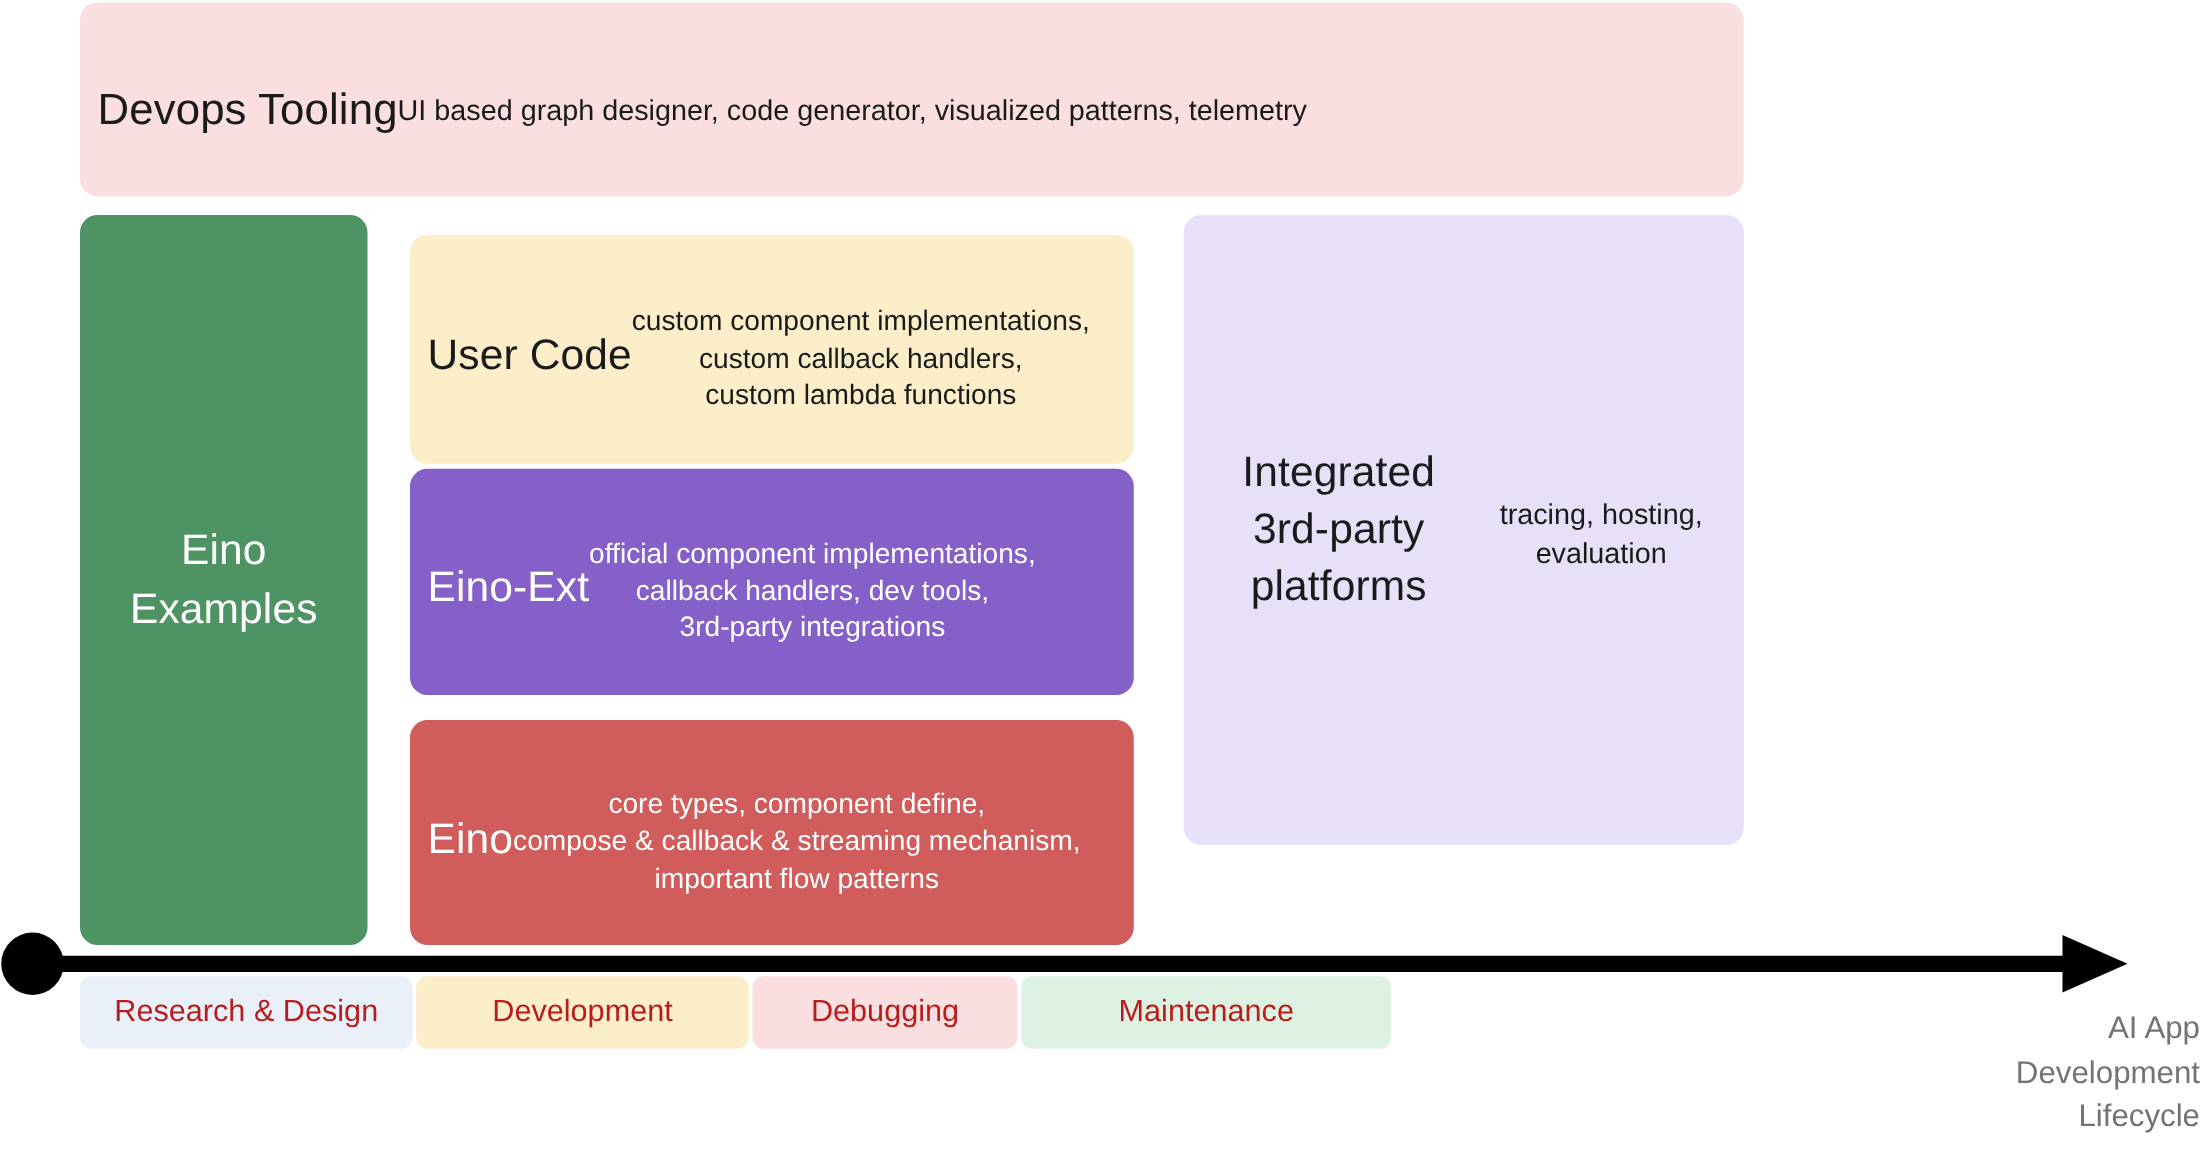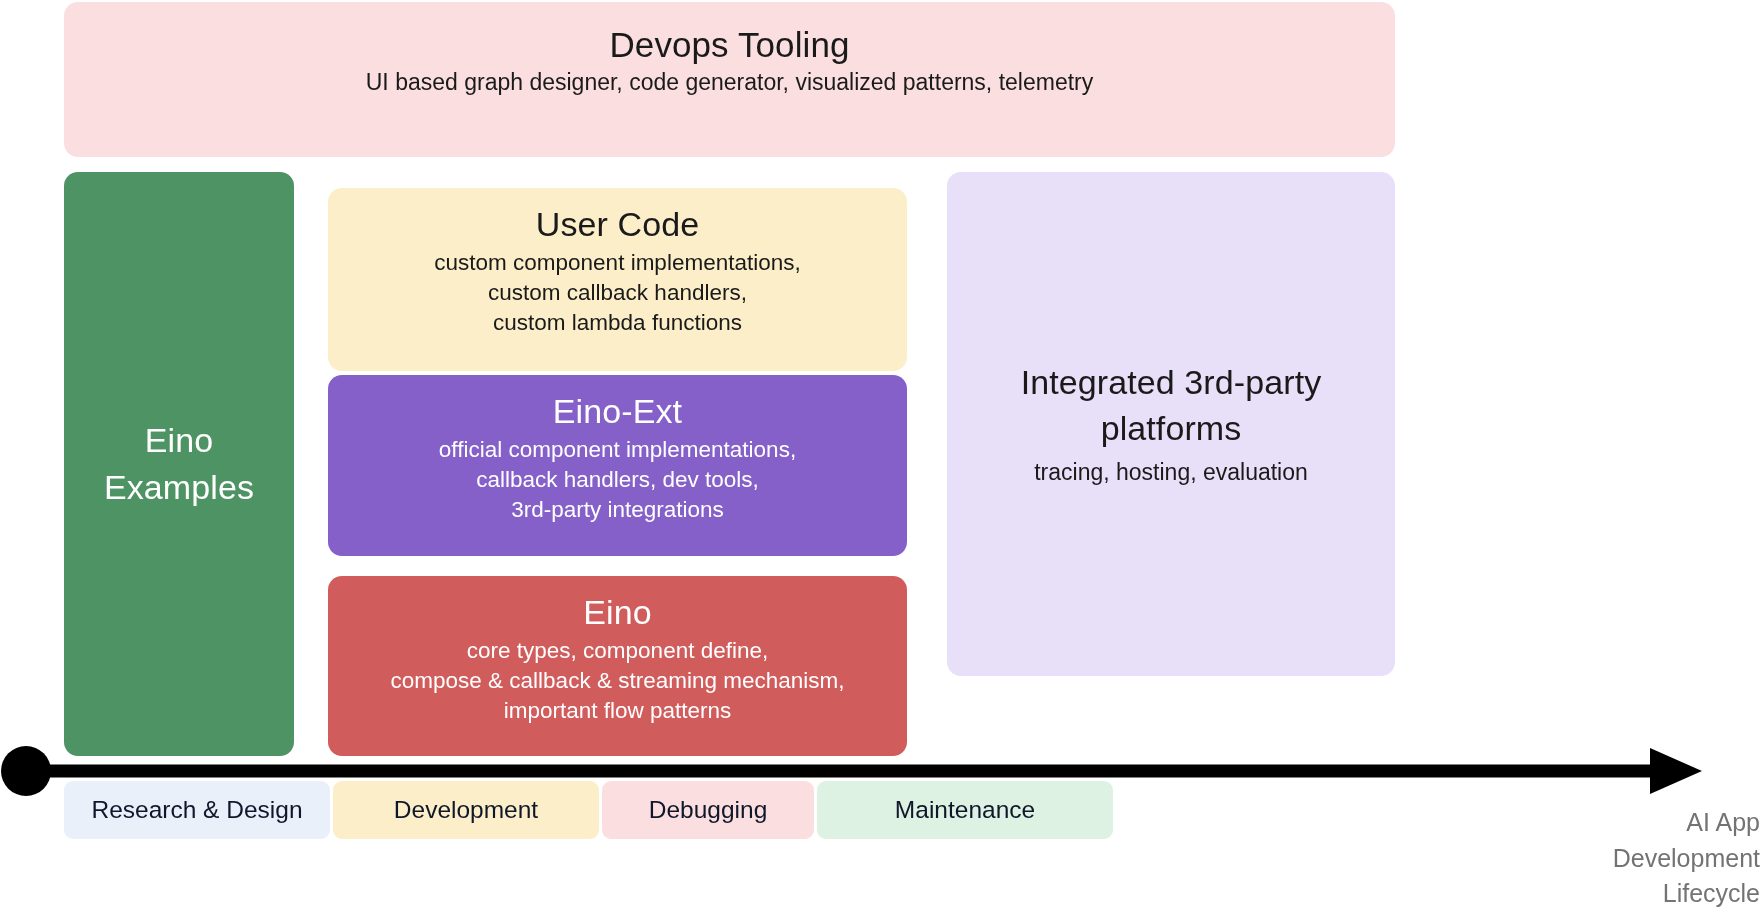--- a/index.html
+++ b/index.html
@@ -18,21 +18,21 @@
     position: relative;
     width: 1760px;
     height: 920px;
   }
 
   .box {
     position: absolute;
     box-sizing: border-box;
     border-radius: 14px;
     display: flex;
-    flex-direction: column;
+    flex-direction: row;
     align-items: center;
     justify-content: center;
     text-align: center;
     padding: 6px 14px;
   }
   .box .title {
     font-size: 34px;
     line-height: 1.18;
     letter-spacing: 0.1px;
     font-weight: 400;
@@ -137,21 +137,21 @@
     gap: 3px;
   }
   .stage {
     box-sizing: border-box;
     height: 58px;
     border-radius: 9px;
     display: flex;
     align-items: center;
     justify-content: center;
     font-size: 24.5px;
-    color: #0f172a;
+    color: #b91c1c;
     padding: 0 10px;
   }
 
   
   #axis-caption {
     position: absolute;
     left: 1592px;
     top: 805px;
     width: 168px;
     text-align: right;

